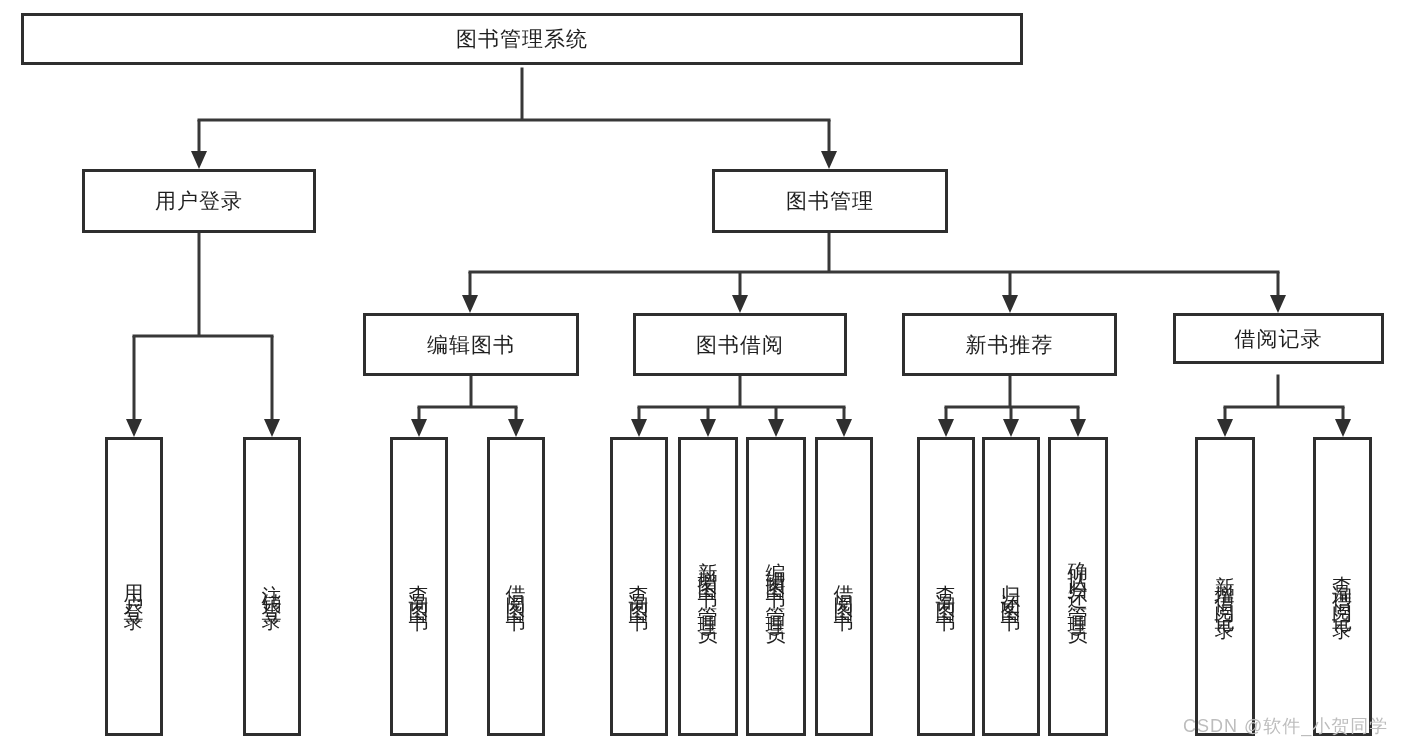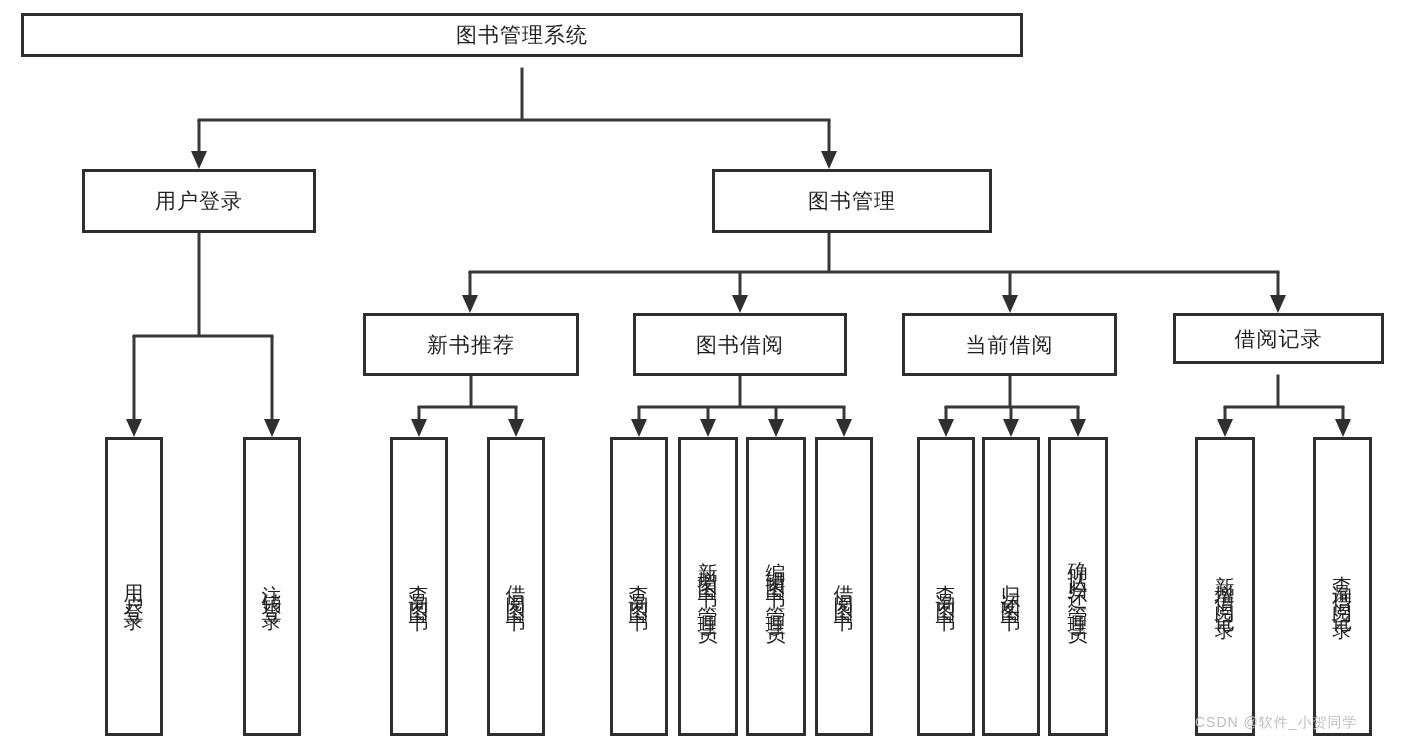--- a/index.html
+++ b/index.html
@@ -42,26 +42,25 @@
     font-size: 20px;
     color: #1f1f1f;
     letter-spacing: 9px;
     line-height: 1;
     white-space: nowrap;
   }
   .watermark {
     position: absolute;
     left: 1183px;
     top: 714px;
-    font-size: 14px;
+    font-size: 18px;
     color: #bdbdbd;
     letter-spacing: 1px;
     z-index: 3;
     white-space: nowrap;
-    margin-left: 12px;
   }
 </style>
 </head>
 <body>
 
 <div class="canvas">
 
   <svg class="connectors" width="1405" height="747" viewBox="0 0 1405 747" aria-hidden="true">
 
     <path d="M522 69 V120 M199 120 H829
@@ -95,39 +94,39 @@
       M700 419 L716 419 L708 437 Z
       M768 419 L784 419 L776 437 Z
       M836 419 L852 419 L844 437 Z
       M938 419 L954 419 L946 437 Z
       M1003 419 L1019 419 L1011 437 Z
       M1070 419 L1086 419 L1078 437 Z
       M1217 419 L1233 419 L1225 437 Z
       M1335 419 L1351 419 L1343 437 Z"></path>
   </svg>
 
-  <div class="box" style="left:21px; top:13px; width:1002px; height:44px;">
+  <div class="box" style="left:21px; top:13px; width:1002px; height:52px;">
     <span class="hlabel">图书管理系统</span>
   </div>
 
   <div class="box" style="left:82px; top:169px; width:234px; height:64px;">
     <span class="hlabel">用户登录</span>
   </div>
-  <div class="box" style="left:712px; top:169px; width:280px; height:64px;">
+  <div class="box" style="left:712px; top:169px; width:236px; height:64px;">
     <span class="hlabel">图书管理</span>
   </div>
 
   <div class="box" style="left:363px; top:313px; width:216px; height:63px;">
-    <span class="hlabel">新书推荐</span>
+    <span class="hlabel">编辑图书</span>
   </div>
   <div class="box" style="left:633px; top:313px; width:214px; height:63px;font-family:Liberation Mono, monospace;">
     <span class="hlabel">图书借阅</span>
   </div>
   <div class="box" style="left:902px; top:313px; width:215px; height:63px;">
-    <span class="hlabel">当前借阅</span>
+    <span class="hlabel">新书推荐</span>
   </div>
   <div class="box" style="left:1173px; top:313px; width:211px; height:51px;">
     <span class="hlabel">借阅记录</span>
   </div>
 
   <div class="box" style="left:105px; top:437px; width:58px; height:299px;">
     <span class="vtext">用户登录</span>
   </div>
   <div class="box" style="left:243px; top:437px; width:58px; height:299px;">
     <span class="vtext">注销登录</span>

